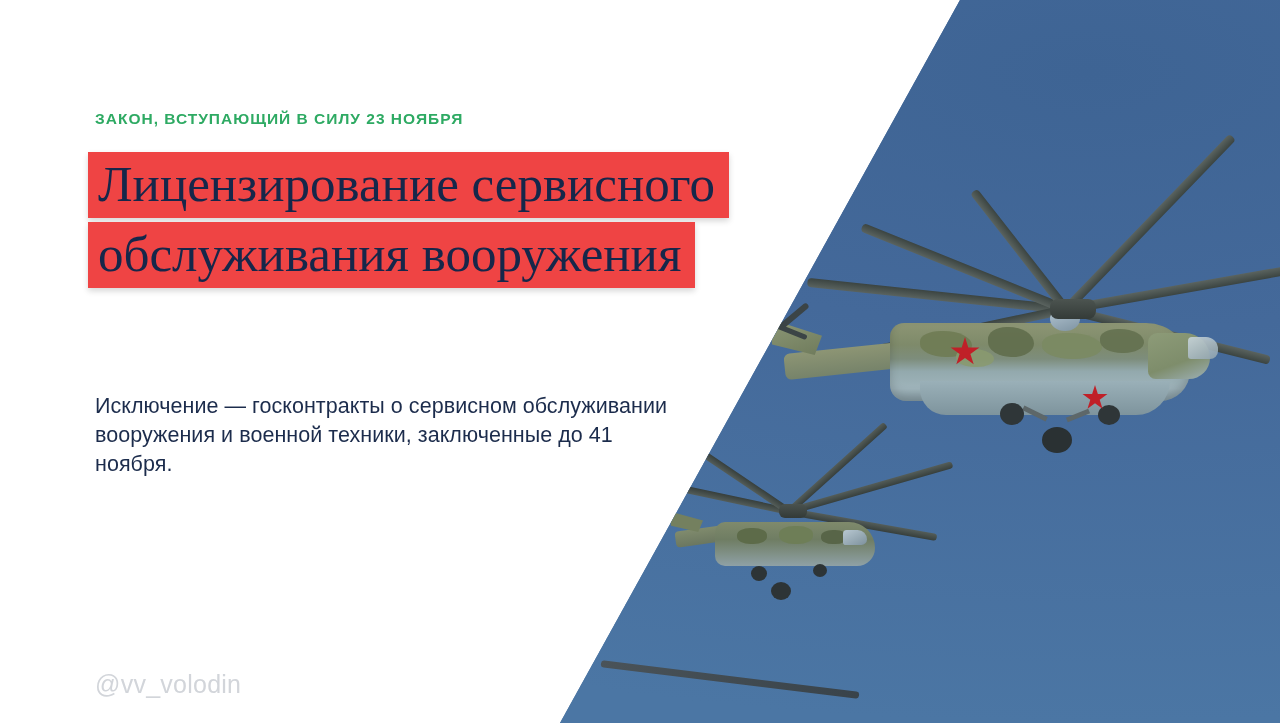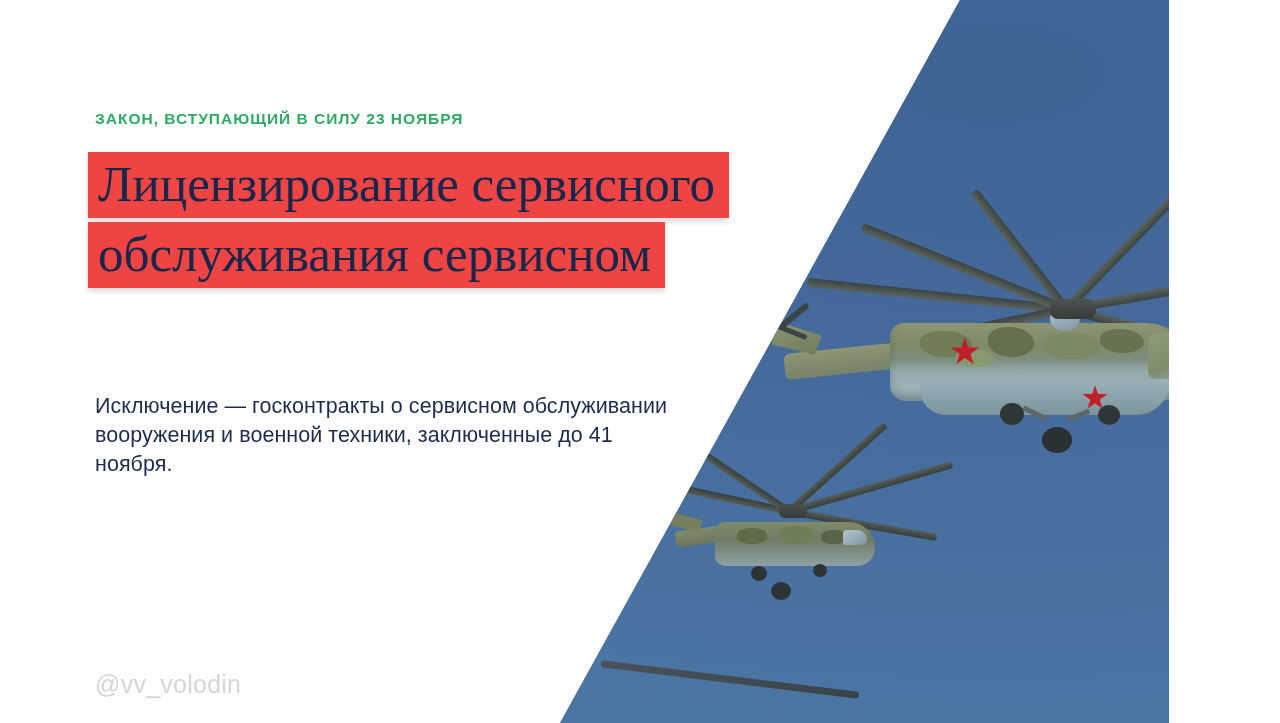--- a/index.html
+++ b/index.html
@@ -1,21 +1,21 @@
 <!DOCTYPE html>
 <html lang="ru"><head>
 <meta charset="utf-8">
 <title>Infographic</title>
 <style>
   * { margin:0; padding:0; box-sizing:border-box; }
   html,body { width:1280px; height:723px; overflow:hidden; background:#ffffff; }
 
   .stage {
     position:relative;
-    width:1169px;
+    width:1280px;
     height:723px;
     background:#ffffff;
     font-family:"Liberation Sans", sans-serif;
   }
 
   
   .photo {
     position:absolute;
     inset:0;
     
@@ -328,21 +328,21 @@
 
     <div class="stray-blade"></div>
   </div>
 
   <div class="content">
 
     <div class="eyebrow">ЗАКОН, ВСТУПАЮЩИЙ В СИЛУ 23 НОЯБРЯ</div>
 
     <div class="headline">
       <div class="hl-line">Лицензирование сервисного</div>
-      <div class="hl-line">обслуживания сервисном</div>
+      <div class="hl-line">обслуживания вооружения</div>
     </div>
 
     <div class="body-block">
       <p class="para">Исключение — госконтракты о сервисном обслуживании вооружения и военной техники, заключенные до 41 ноября.</p>
     </div>
 
     <div class="handle">@vv_volodin</div>
   </div>
 
 </div>

